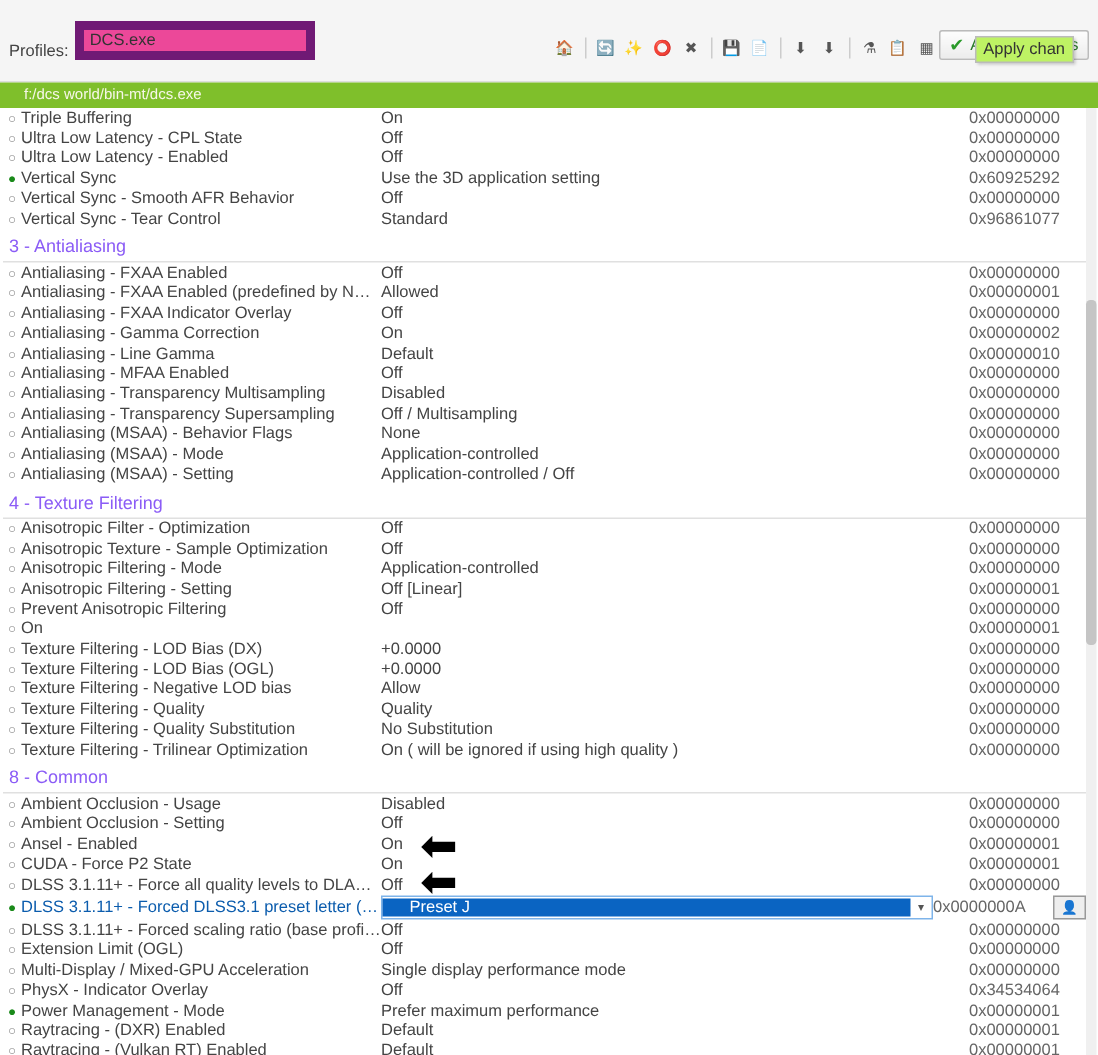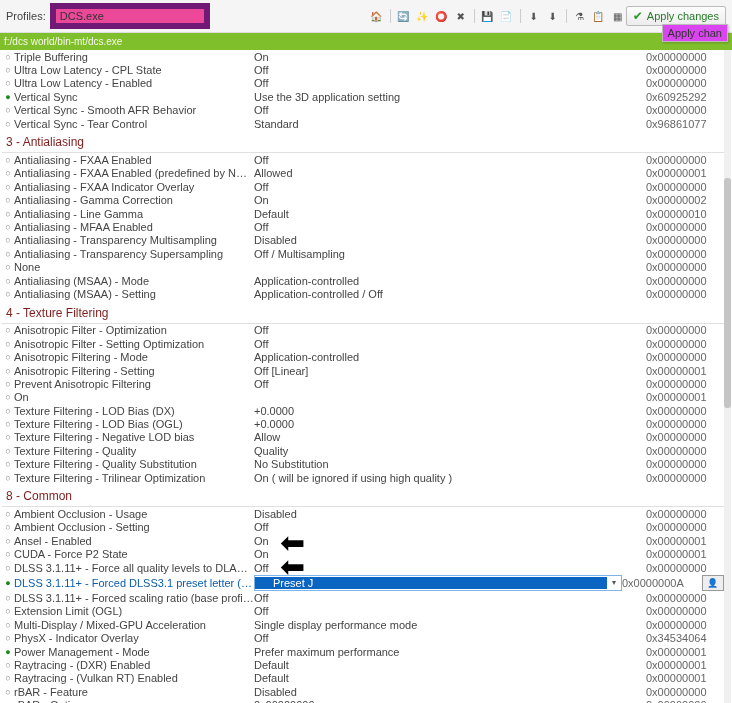--- a/index.html
+++ b/index.html
@@ -1,31 +1,31 @@
 <!DOCTYPE html>
 <html><head>
 <meta charset="utf-8">
 <style>
 body{margin:0;font-family:"Segoe UI",Arial,sans-serif;font-size:11px;color:#333;background:#fff;width:732px;overflow:hidden}
-.topbar{display:flex;align-items:center;padding:3px 6px;background:#f5f5f5;border-bottom:1px solid #ddd}
+.topbar{display:flex;align-items:flex-end;padding:14px 6px;background:#f5f5f5;border-bottom:1px solid #ddd}
 .topbar .lbl{color:#444;margin-right:4px}
 .topbar .profile{flex:0 0 140px;border:6px solid #701a75;padding:1px 4px;background:#ec4899}
 .topbar .spacer{flex:1}
 .tbicons{display:flex;gap:3px;align-items:center}
 .tbicons span{width:16px;height:16px;display:flex;align-items:center;justify-content:center;font-size:10px;color:#555;cursor:pointer}
 .tbicons .sep{width:1px;height:14px;background:#ccc;margin:0 2px}
 .apply{display:flex;align-items:center;gap:4px;border:1px solid #bbb;border-radius:2px;padding:2px 6px;background:linear-gradient(#fdfdfd,#ececec);color:#2a7a2a;cursor:pointer;font-size:11px}
 .apply .ico{color:#2a9a2a;font-size:12px}
-.tooltip{position:absolute;right:4px;top:24px;background:#d946ef;border:1px solid #bbb;padding:2px 5px;font-size:11px;box-shadow:1px 1px 2px rgba(0,0,0,.2);z-index:10}
-.pathbar{background:#7fbf2b;color:#f7f7e8;padding:3px 4px;font-size:10px}
+.tooltip{position:absolute;right:16px;top:24px;background:#bef264;border:1px solid #bbb;padding:2px 5px;font-size:11px;box-shadow:1px 1px 2px rgba(0,0,0,.2);z-index:10}
+.pathbar{background:#7fbf2b;color:#f7f7e8;padding:3px 16px;font-size:10px}
 .content{position:relative;height:670px;overflow:hidden}
 .scroll{position:absolute;right:1px;top:0;width:7px;height:100%;background:#f0f0f0}
 .scroll .thumb{position:absolute;left:0;width:7px;background:#c5c5c5;border-radius:3px}
 .rows{padding:0 8px 0 2px}
-.section{border-bottom:1px solid #e0e0e0;padding:5px 4px 3px;color:#7f1d1d;font-size:12px}
+.section{border-bottom:1px solid #e0e0e0;padding:5px 4px 3px;color:#8b5cf6;font-size:12px}
 .row{display:flex;align-items:center;padding:0.5px 0;min-height:12.4px}
 .row .ind{width:12px;text-align:center;color:#888;font-size:9px}
 .row .ind.on{color:#1a8a1a}
 .row .name{flex:0 0 240px;padding-left:0;color:#444;white-space:nowrap;overflow:hidden;text-overflow:ellipsis}
 .row .name.active{color:#0b5cad;font-weight:500}
 .row .val{flex:1;color:#444}
 .row .hex{flex:0 0 78px;color:#666;text-align:left}
 .row .btn{width:20px;height:14px;border:1px solid #999;background:#eee;font-size:9px;display:flex;align-items:center;justify-content:center;margin-left:2px}
 .combo{display:flex;align-items:center;border:1px solid #7eb4ea;background:#fff;height:14px;flex:1;position:relative}
 .combo .sel{flex:1;background:#0a64c2;color:#fff;padding:0 18px;font-size:11px}
@@ -147,20 +147,21 @@
         <span class="hex">0x00000000</span>
       </div>
       <div class="row">
         <span class="ind">○</span>
         <span class="name">Antialiasing - Transparency Supersampling</span>
         <span class="val">Off / Multisampling</span>
         <span class="hex">0x00000000</span>
       </div>
       <div class="row">
         <span class="ind">○</span>
+        <span class="name">Antialiasing (MSAA) - Behavior Flags</span>
         <span class="val">None</span>
         <span class="hex">0x00000000</span>
       </div>
       <div class="row">
         <span class="ind">○</span>
         <span class="name">Antialiasing (MSAA) - Mode</span>
         <span class="val">Application-controlled</span>
         <span class="hex">0x00000000</span>
       </div>
       <div class="row">
@@ -171,21 +172,21 @@
       </div>
       <div class="section">4 - Texture Filtering</div>
       <div class="row">
         <span class="ind">○</span>
         <span class="name">Anisotropic Filter - Optimization</span>
         <span class="val">Off</span>
         <span class="hex">0x00000000</span>
       </div>
       <div class="row">
         <span class="ind">○</span>
-        <span class="name">Anisotropic Filter - Setting Optimization</span>
+        <span class="name">Anisotropic Texture - Sample Optimization</span>
         <span class="val">Off</span>
         <span class="hex">0x00000000</span>
       </div>
       <div class="row">
         <span class="ind">○</span>
         <span class="name">Anisotropic Filtering - Mode</span>
         <span class="val">Application-controlled</span>
         <span class="hex">0x00000000</span>
       </div>
       <div class="row">

